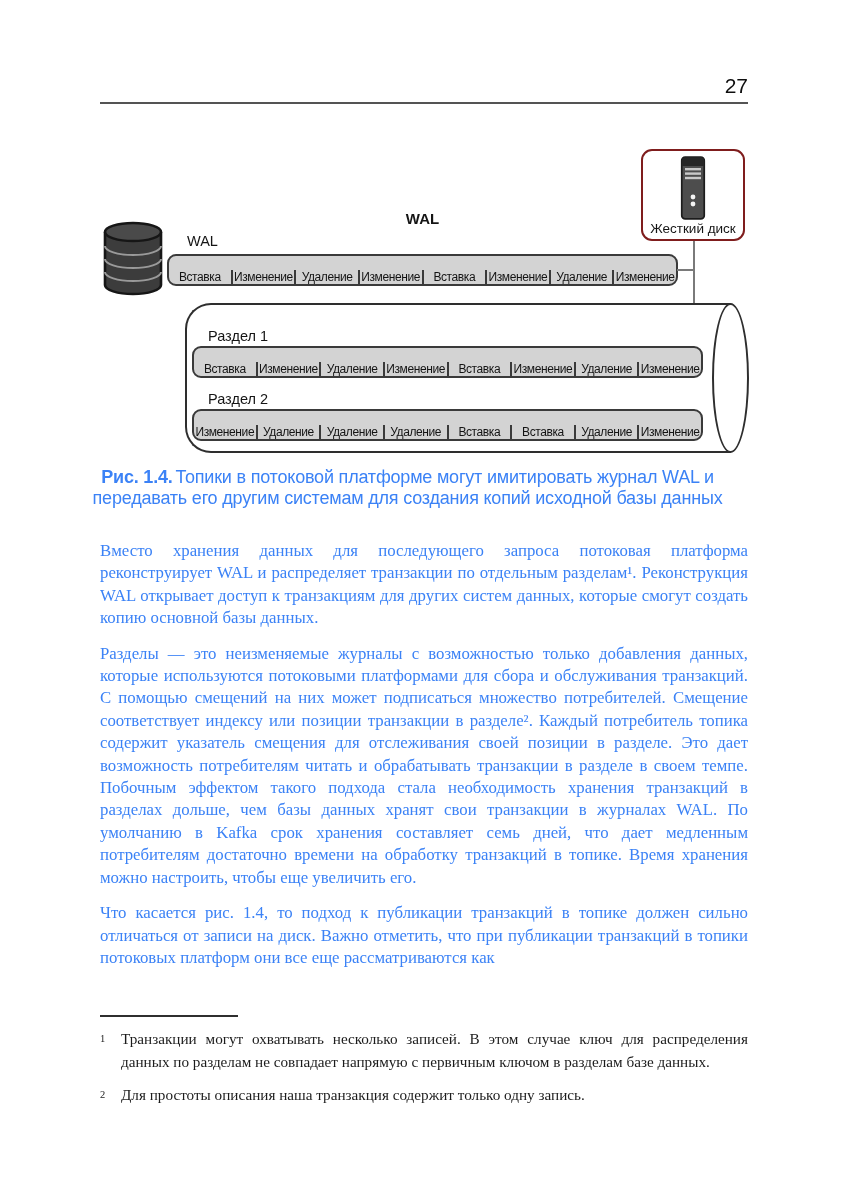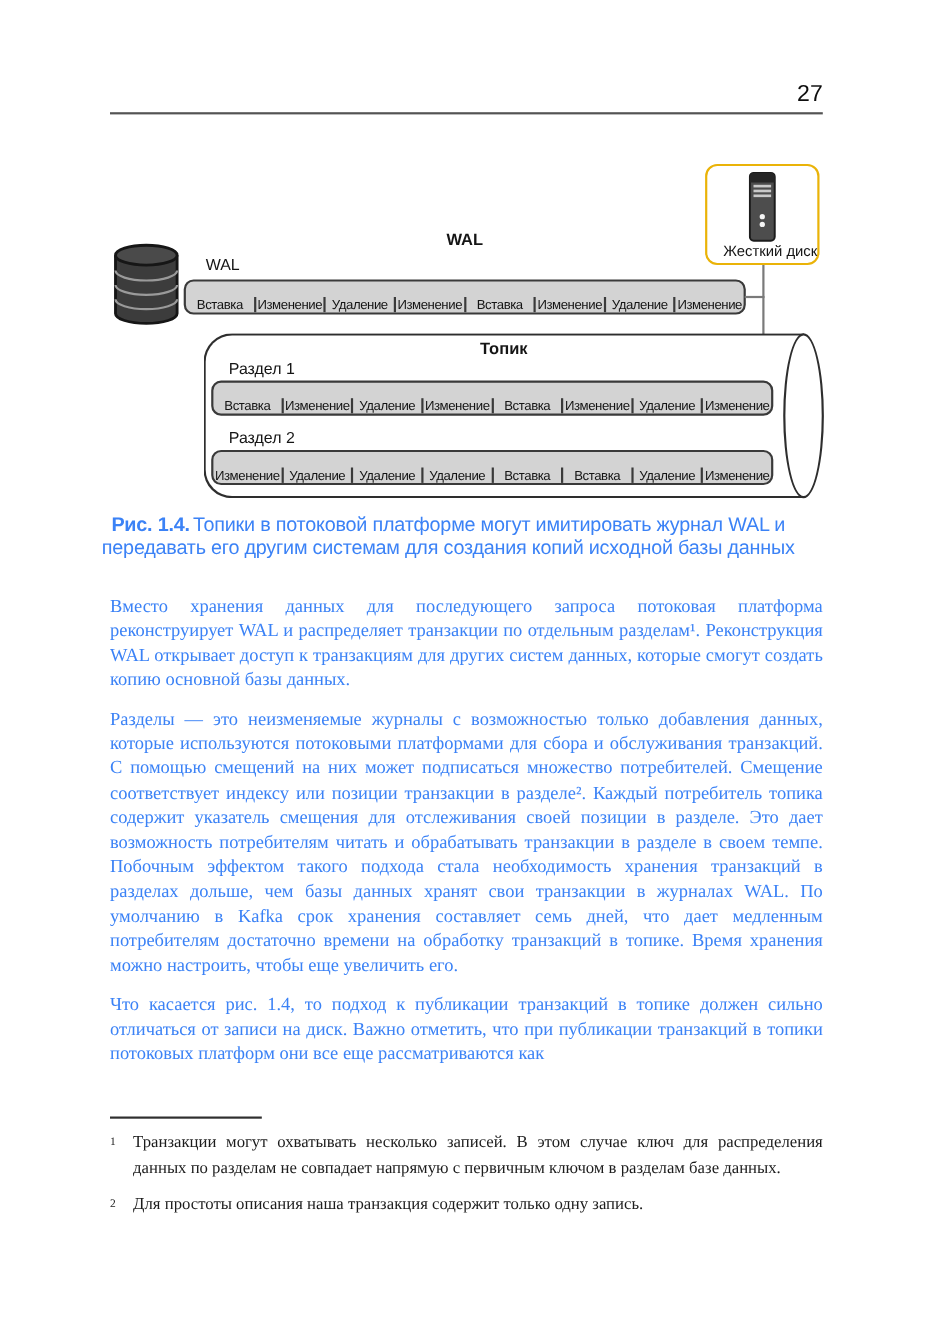--- a/index.html
+++ b/index.html
@@ -16,22 +16,22 @@
   .header-rule{position:absolute;top:102px;left:100px;width:648px;height:2px;background:#545454;}
 
   
   .figure{position:absolute;top:140px;left:0;width:849px;height:328px;
           font-family:"Liberation Sans", sans-serif;color:#151515;}
   .db-icon{position:absolute;left:102px;top:81px;}
   .wal-small{position:absolute;left:187px;top:93px;font-size:14.5px;}
   .wal-title{position:absolute;left:167px;top:70px;width:511px;text-align:center;
              font-weight:700;font-size:15px;}
   .disk-box{position:absolute;left:641px;top:9px;width:104px;height:92px;box-sizing:border-box;
-            border:2px solid #eab308;border-radius:11px;background:#fff;
-            display:flex;flex-direction:column;align-items:flex-end;justify-content:flex-end;
+            border:2px solid #7f1d1d;border-radius:11px;background:#fff;
+            display:flex;flex-direction:column;align-items:center;justify-content:flex-end;
             padding-bottom:3px;}
   .disk-box svg{position:absolute;top:5px;left:50%;transform:translateX(-50%);}
   .disk-label{font-size:13.5px;white-space:nowrap;}
   .conn-h{position:absolute;left:677px;top:129px;width:18px;height:2px;background:#7a7a7a;}
   .conn-v{position:absolute;left:693px;top:100px;width:2px;height:65px;background:#7a7a7a;}
 
   .cyl-body{position:absolute;left:185px;top:163px;width:546px;height:150px;box-sizing:border-box;
             background:#fff;border:2px solid #2e2e2e;border-right:none;
             border-radius:26px 0 0 26px;}
   .cyl-end{position:absolute;left:712px;top:163px;width:37px;height:150px;box-sizing:border-box;
@@ -119,21 +119,20 @@
         <rect x="4.5" y="16.4" width="16" height="2.4" fill="#c9c9c9"></rect>
         <rect x="4.5" y="20.8" width="16" height="2.4" fill="#c9c9c9"></rect>
         <circle cx="12.5" cy="41" r="2.4" fill="#f4f4f4"></circle>
         <circle cx="12.5" cy="48" r="2.4" fill="#f4f4f4"></circle>
       </svg>
       <span class="disk-label">Жесткий диск</span>
     </div>
 
     <div class="cyl-body"></div>
     <div class="cyl-end"></div>
-    <div class="topic-title">Топик</div>
 
     <div class="part-label pl1">Раздел 1</div>
     <div class="cellrow row1">
       <div class="cell">Вставка</div>
       <div class="cell">Изменение</div>
       <div class="cell">Удаление</div>
       <div class="cell">Изменение</div>
       <div class="cell">Вставка</div>
       <div class="cell">Изменение</div>
       <div class="cell">Удаление</div>

